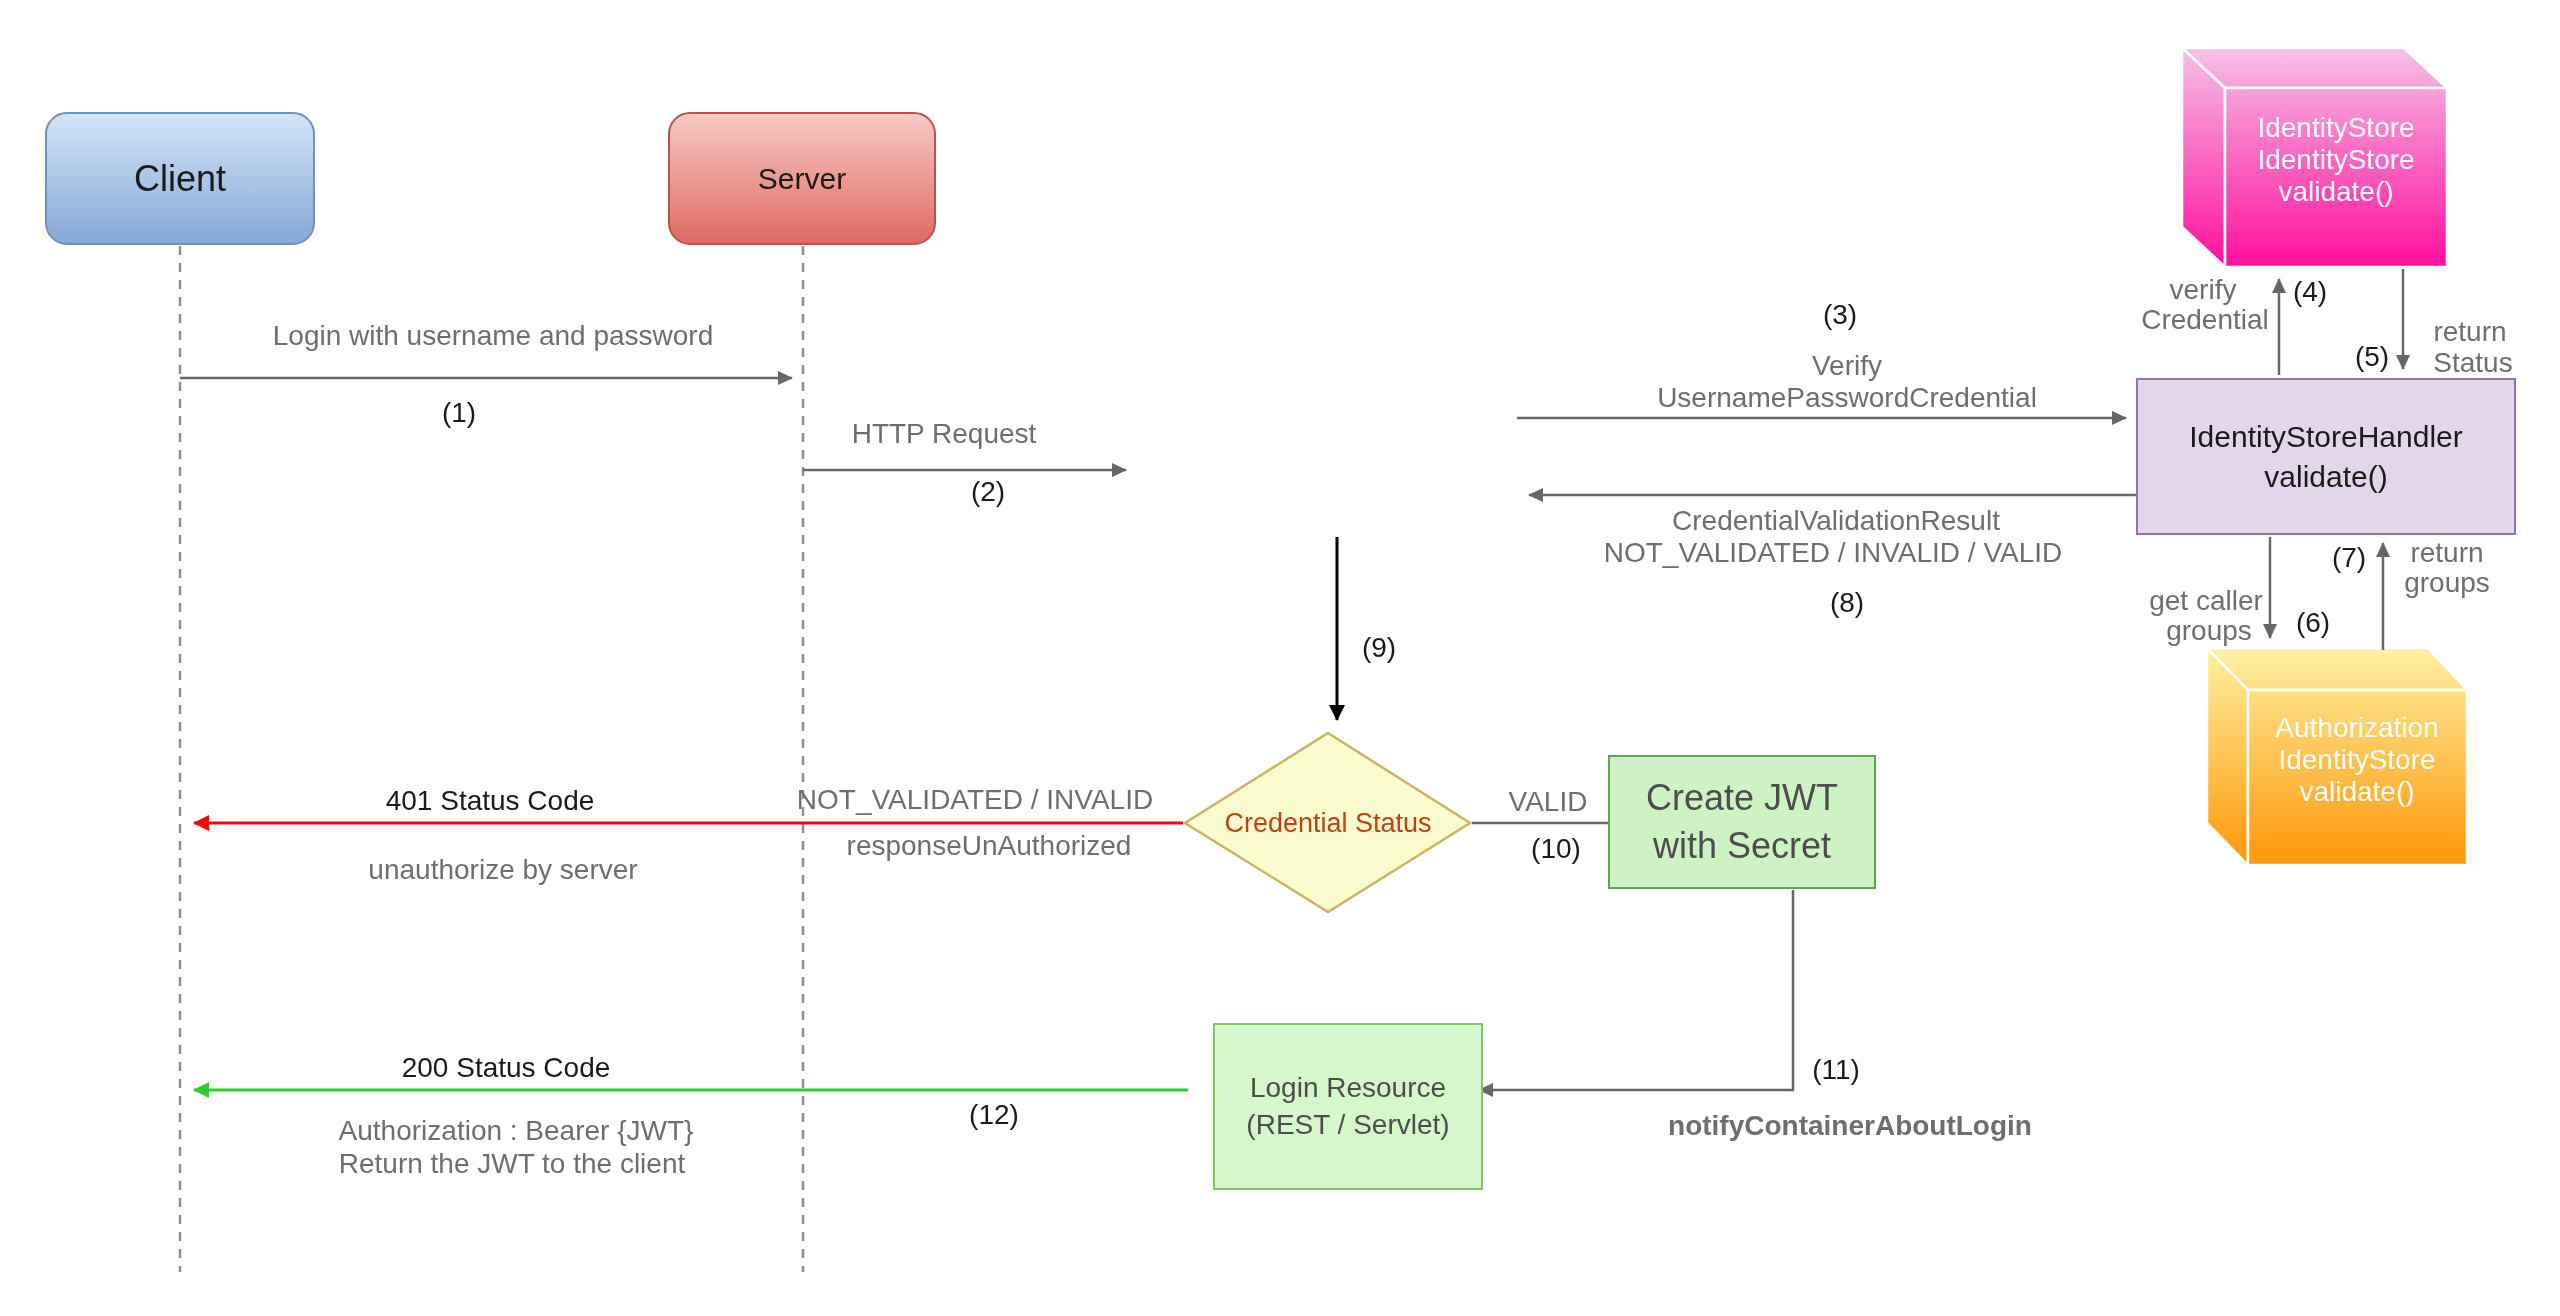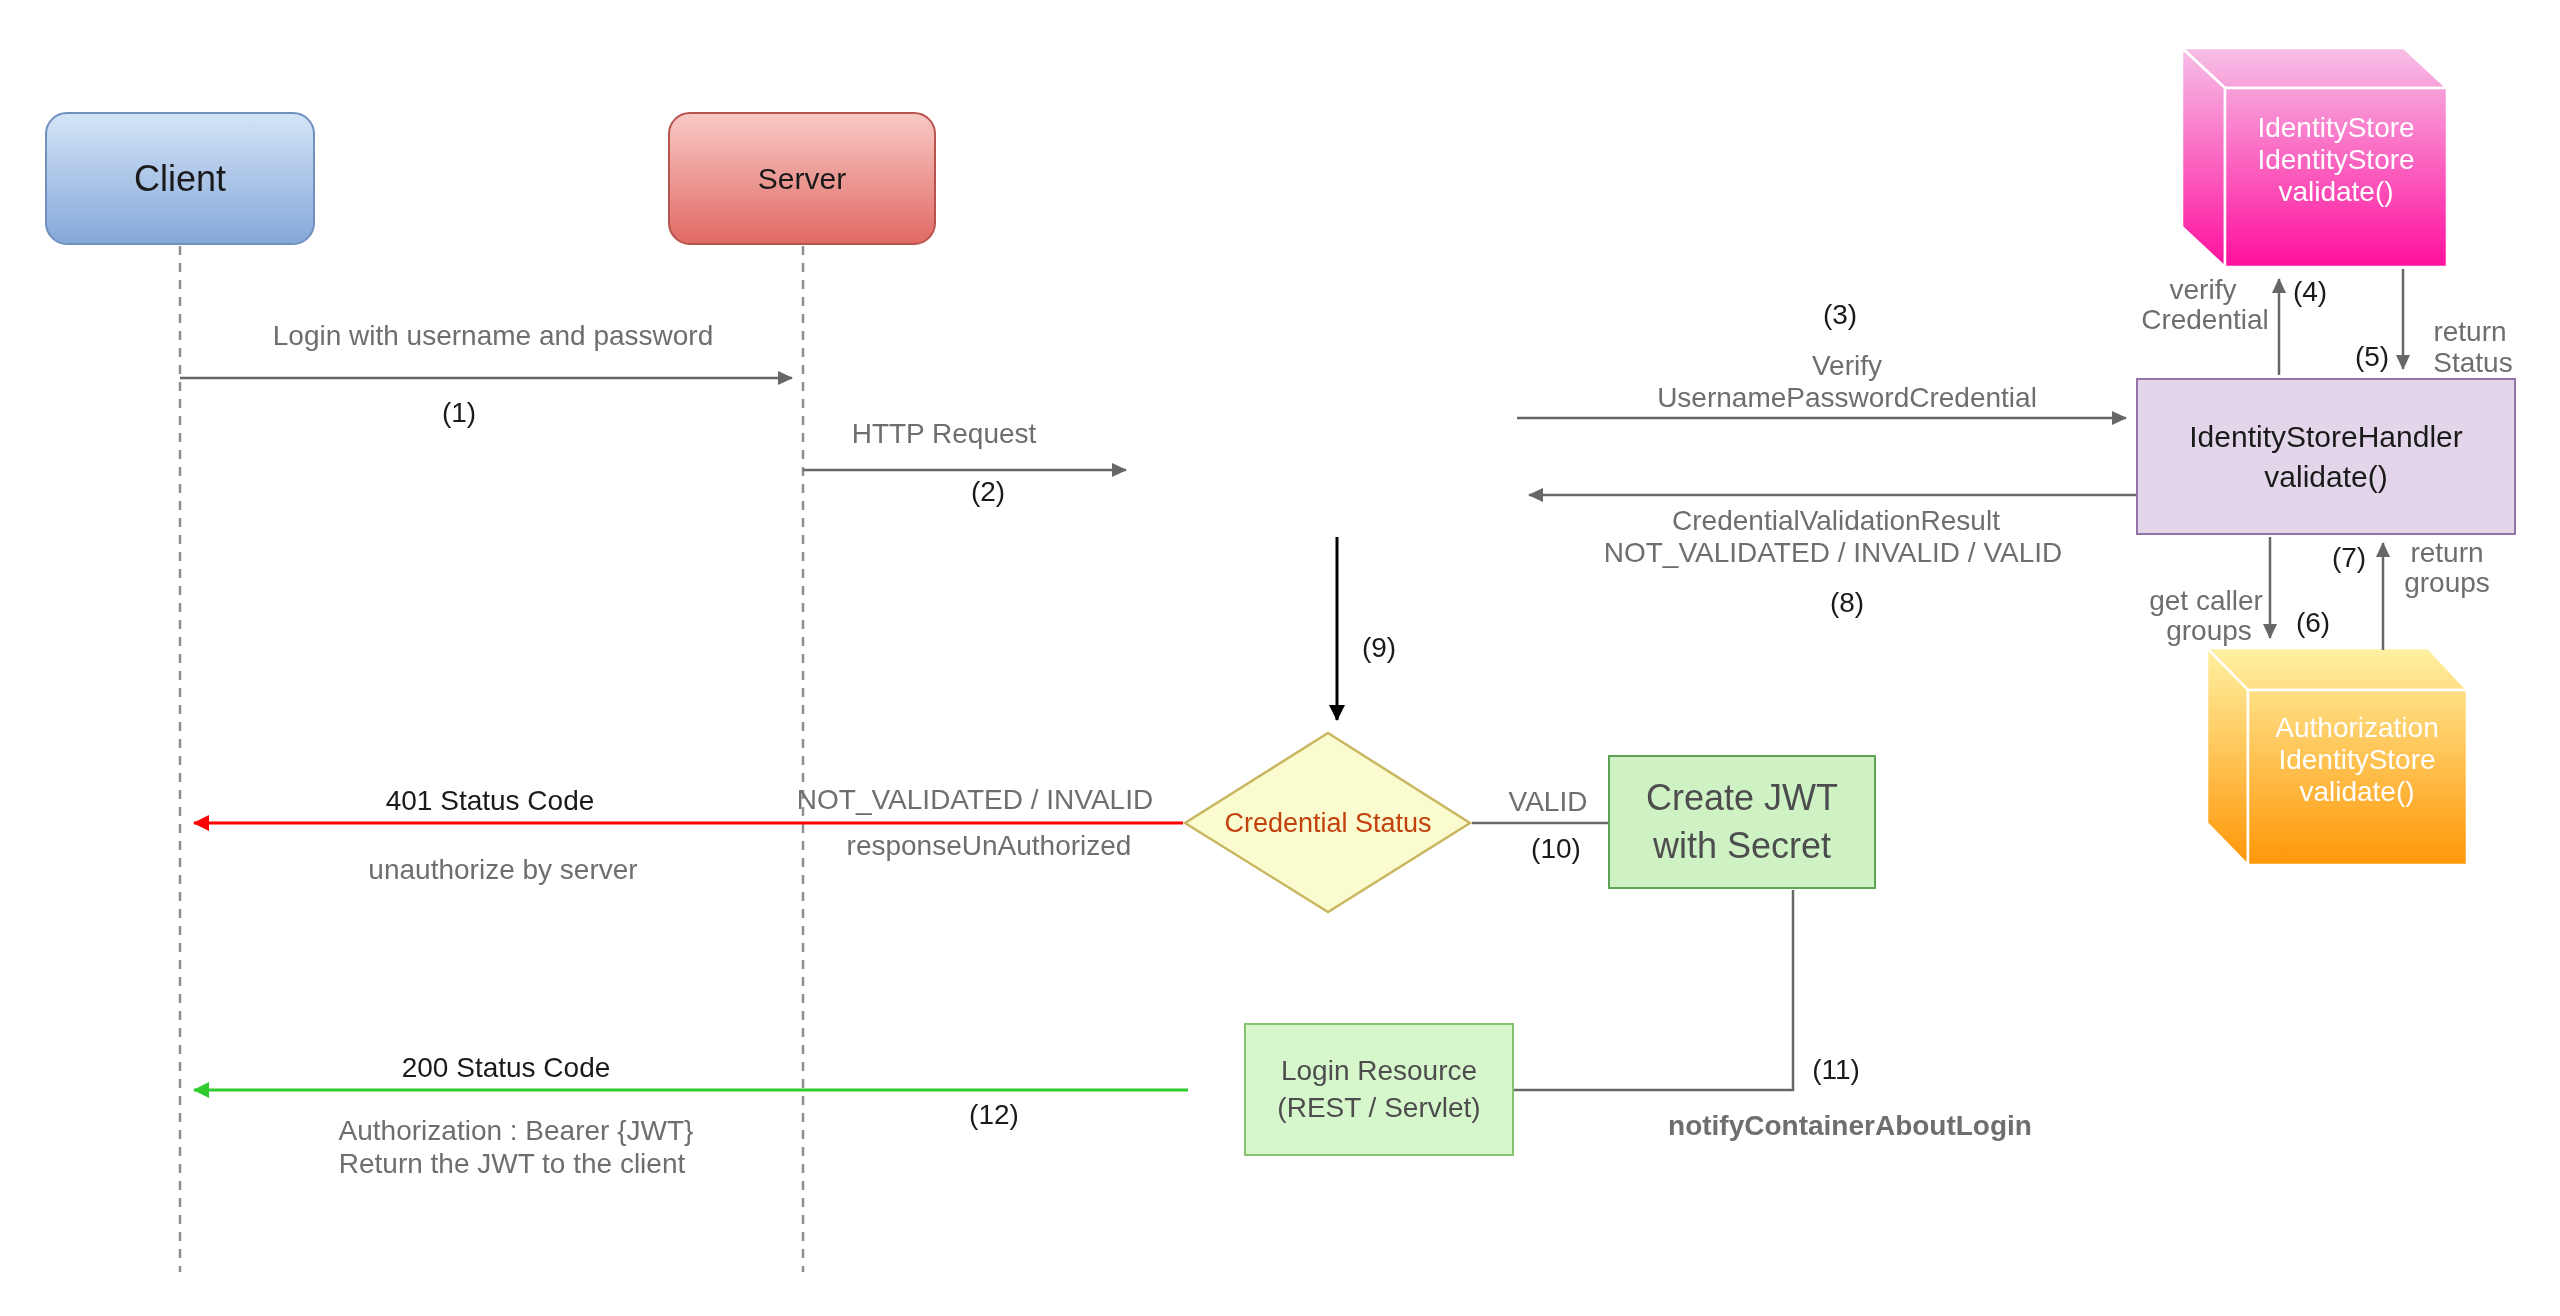--- a/index.html
+++ b/index.html
@@ -29,21 +29,21 @@
   }
   .node-ish{
     left:2136px;top:378px;width:380px;height:157px;
     background:#e3d6ea;border:2px solid #9673a6;color:#1a1a1a;font-size:30px;
   }
   .node-jwt{
     left:1608px;top:755px;width:268px;height:134px;
     background:#cff2c5;border:2px solid #61a355;color:#4d4d4d;font-size:36px;
   }
   .node-login{
-    left:1244px;top:1023px;width:270px;height:133px;
+    left:1213px;top:1023px;width:270px;height:167px;
     background:#d6f7cb;border:2px solid #84c46c;color:#4d4d4d;font-size:28px;
   }
   .cube-text{
     position:absolute;transform:translate(-50%,-50%);text-align:center;
     color:#ffffff;font-size:28px;line-height:32px;white-space:nowrap;
   }
   .lbl{
     position:absolute;transform:translate(-50%,-50%);font-size:28px;
     color:#6e6e6e;white-space:nowrap;text-align:center;
   }

